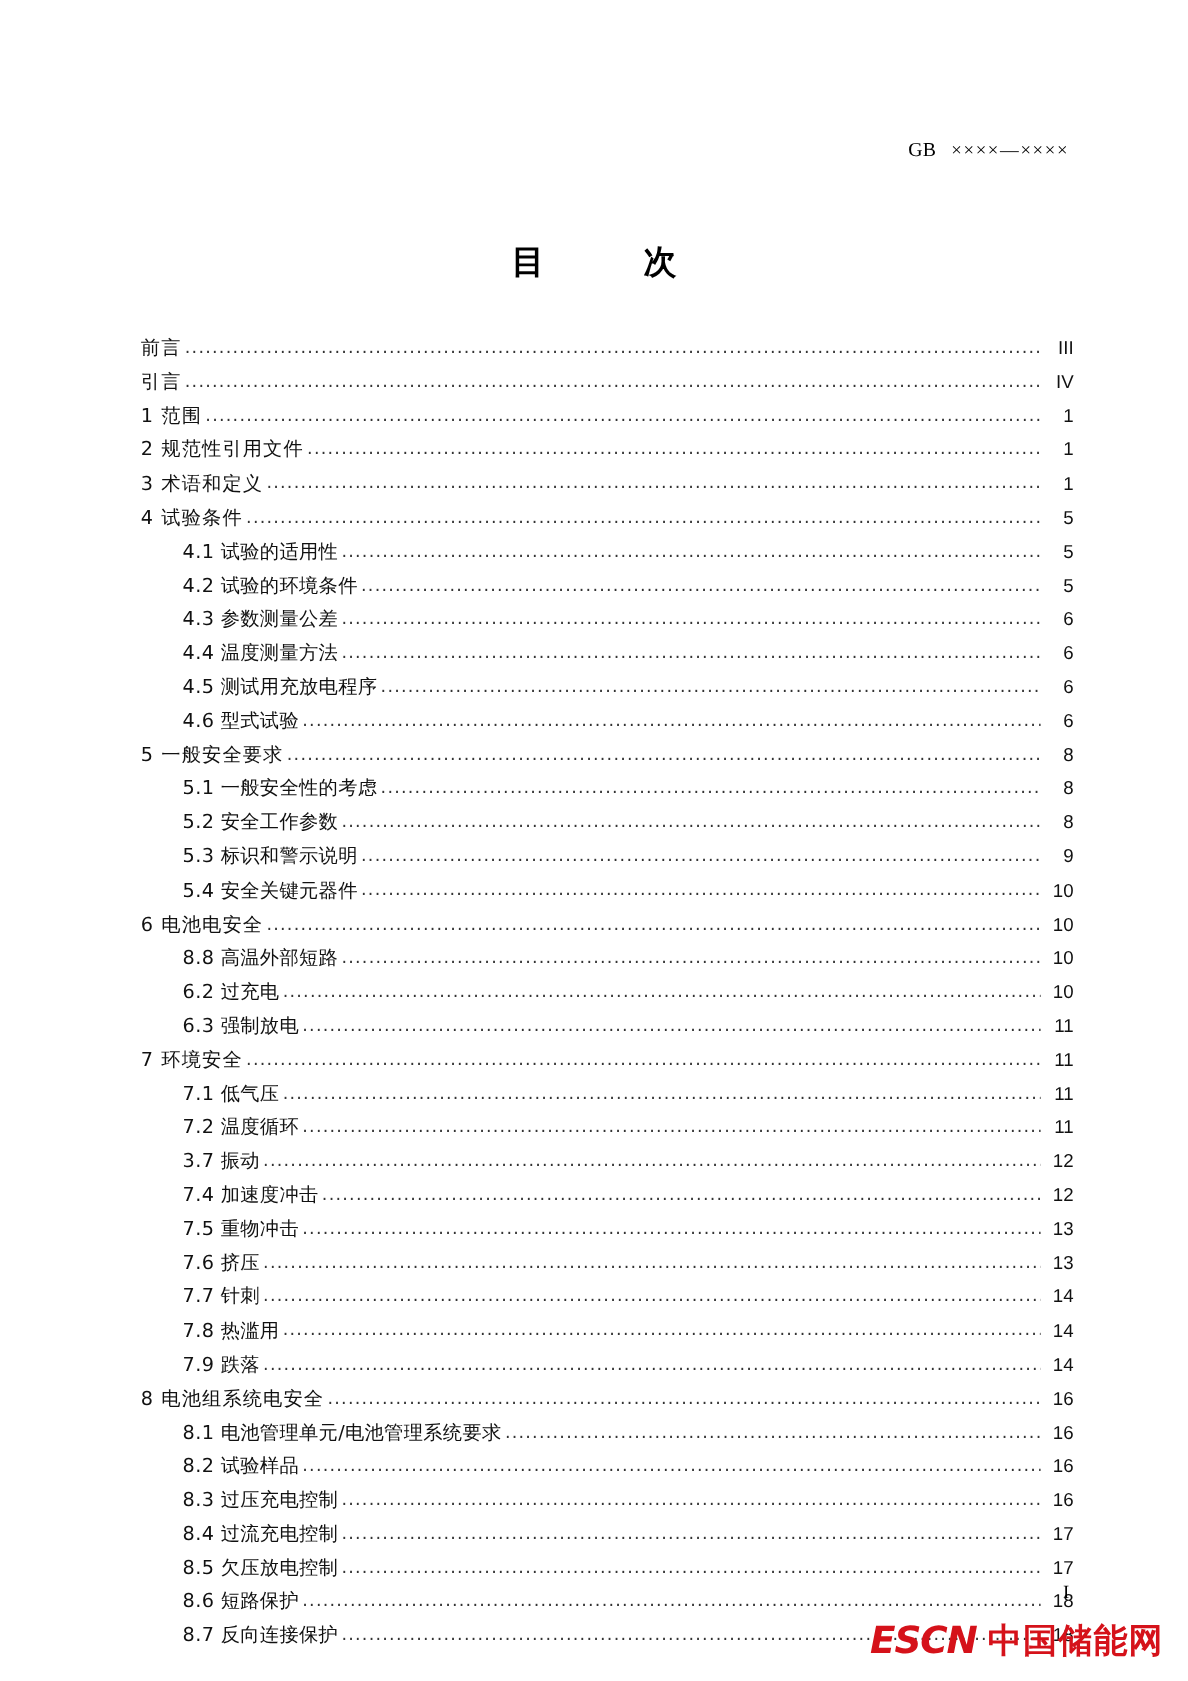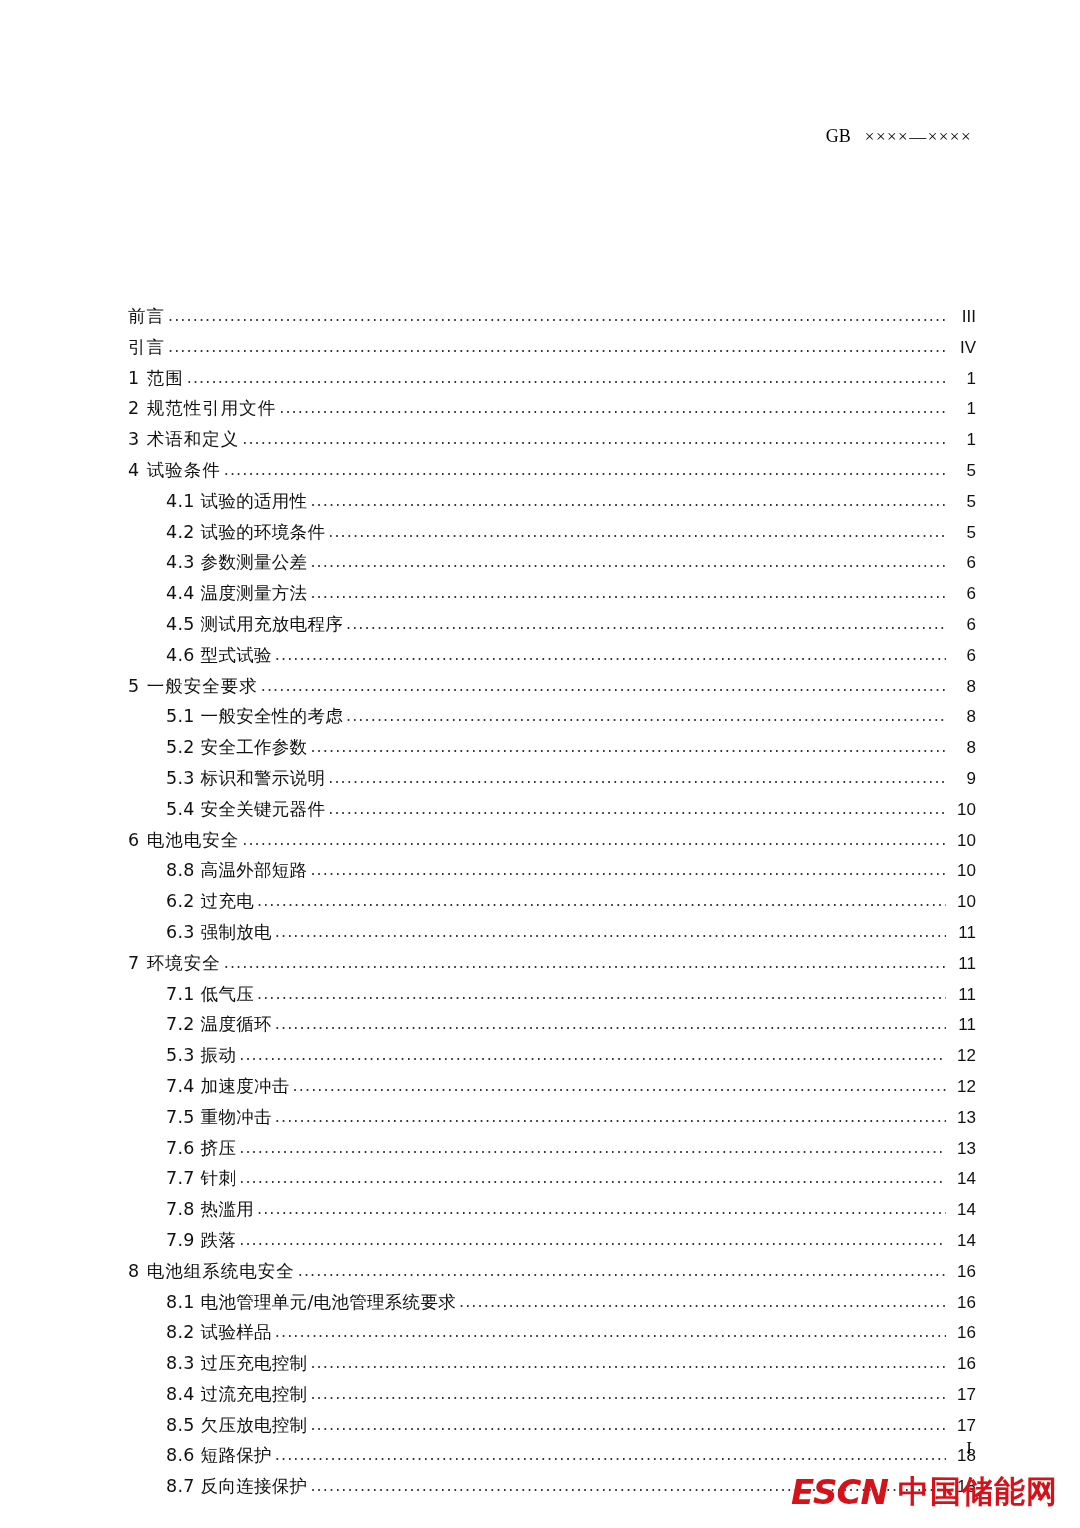--- a/index.html
+++ b/index.html
@@ -129,20 +129,21 @@
 </style>
 </head>
 <body>
 
 <div class="page">
 
   <div class="header-std">
     <span class="gb">GB</span><span class="num">××××—××××</span>
   </div>
 
+  <div class="doc-title">目　次</div>
 
   <div class="toc" id="toc-list">
       <div class="toc-row lvl-0 sect">
         <span class="label">前言</span>
         <span class="dots">...........................................................................................................................................</span>
         <span class="pageno">III</span>
       </div>
       <div class="toc-row lvl-0 sect">
         <span class="label">引言</span>
         <span class="dots">...........................................................................................................................................</span>
@@ -252,21 +253,21 @@
         <span class="label">7.1 低气压</span>
         <span class="dots">...........................................................................................................................................</span>
         <span class="pageno">11</span>
       </div>
       <div class="toc-row lvl-1">
         <span class="label">7.2 温度循环</span>
         <span class="dots">...........................................................................................................................................</span>
         <span class="pageno">11</span>
       </div>
       <div class="toc-row lvl-1">
-        <span class="label">5.3 振动</span>
+        <span class="label">3.7 振动</span>
         <span class="dots">...........................................................................................................................................</span>
         <span class="pageno">12</span>
       </div>
       <div class="toc-row lvl-1">
         <span class="label">7.4 加速度冲击</span>
         <span class="dots">...........................................................................................................................................</span>
         <span class="pageno">12</span>
       </div>
       <div class="toc-row lvl-1">
         <span class="label">7.5 重物冲击</span>

